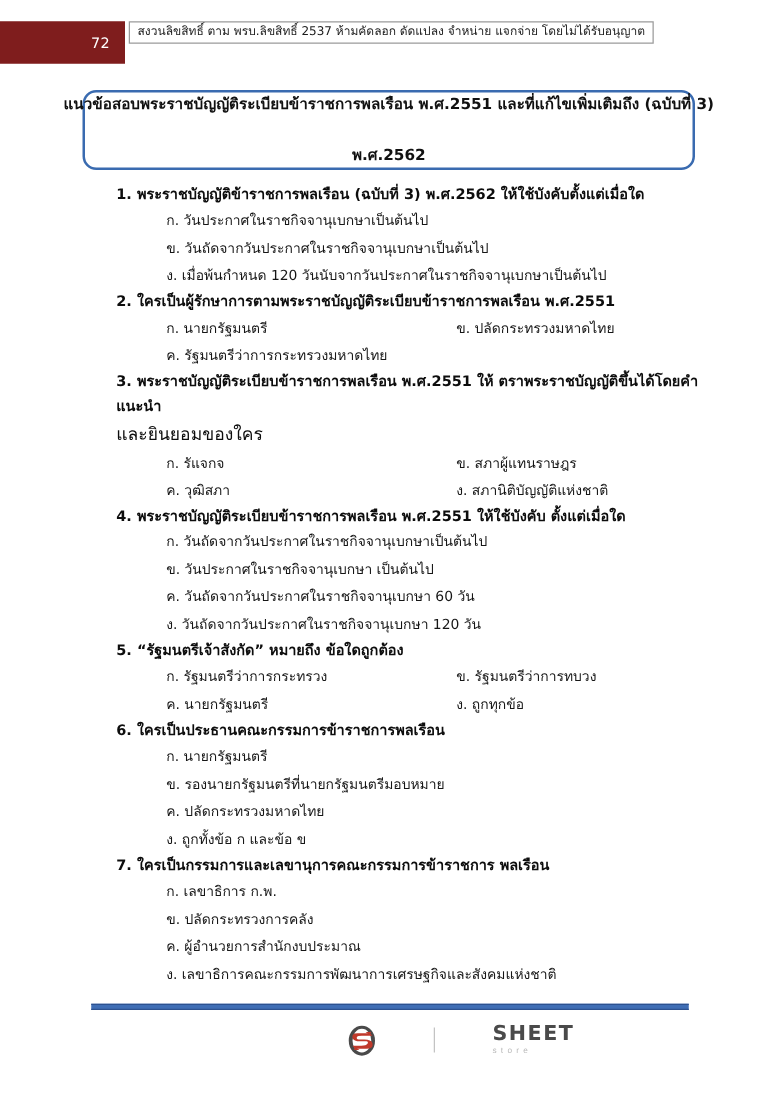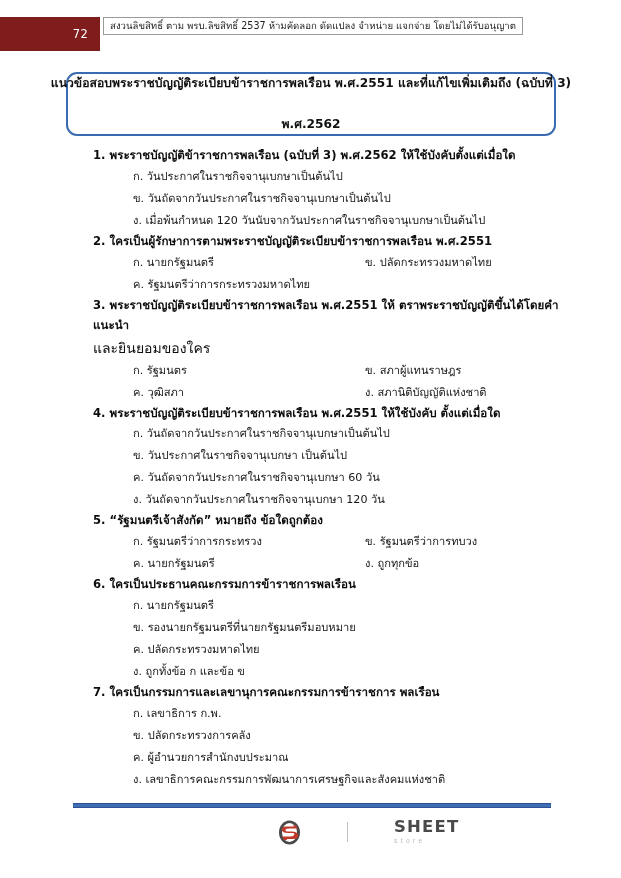--- a/index.html
+++ b/index.html
@@ -244,21 +244,21 @@
           <span class="col-a">ค. รัฐมนตรีว่าการกระทรวงมหาดไทย</span>
         </div>
       </div>
     </div>
 
     <div class="question-block">
       <p class="q-heading">3. พระราชบัญญัติระเบียบข้าราชการพลเรือน พ.ศ.2551 ให้ ตราพระราชบัญญัติขึ้นได้โดยคำแนะนำ</p>
       <p class="q-heading-cont">และยินยอมของใคร</p>
       <div class="options-two-col">
         <div class="two-col-row">
-          <span class="col-a">ก. รัฐมนตร</span>
+          <span class="col-a">ก. รัแจกจ</span>
           <span class="col-b">ข. สภาผู้แทนราษฎร</span>
         </div>
         <div class="two-col-row">
           <span class="col-a">ค. วุฒิสภา</span>
           <span class="col-b">ง. สภานิติบัญญัติแห่งชาติ</span>
         </div>
       </div>
     </div>
 
     <div class="question-block">

